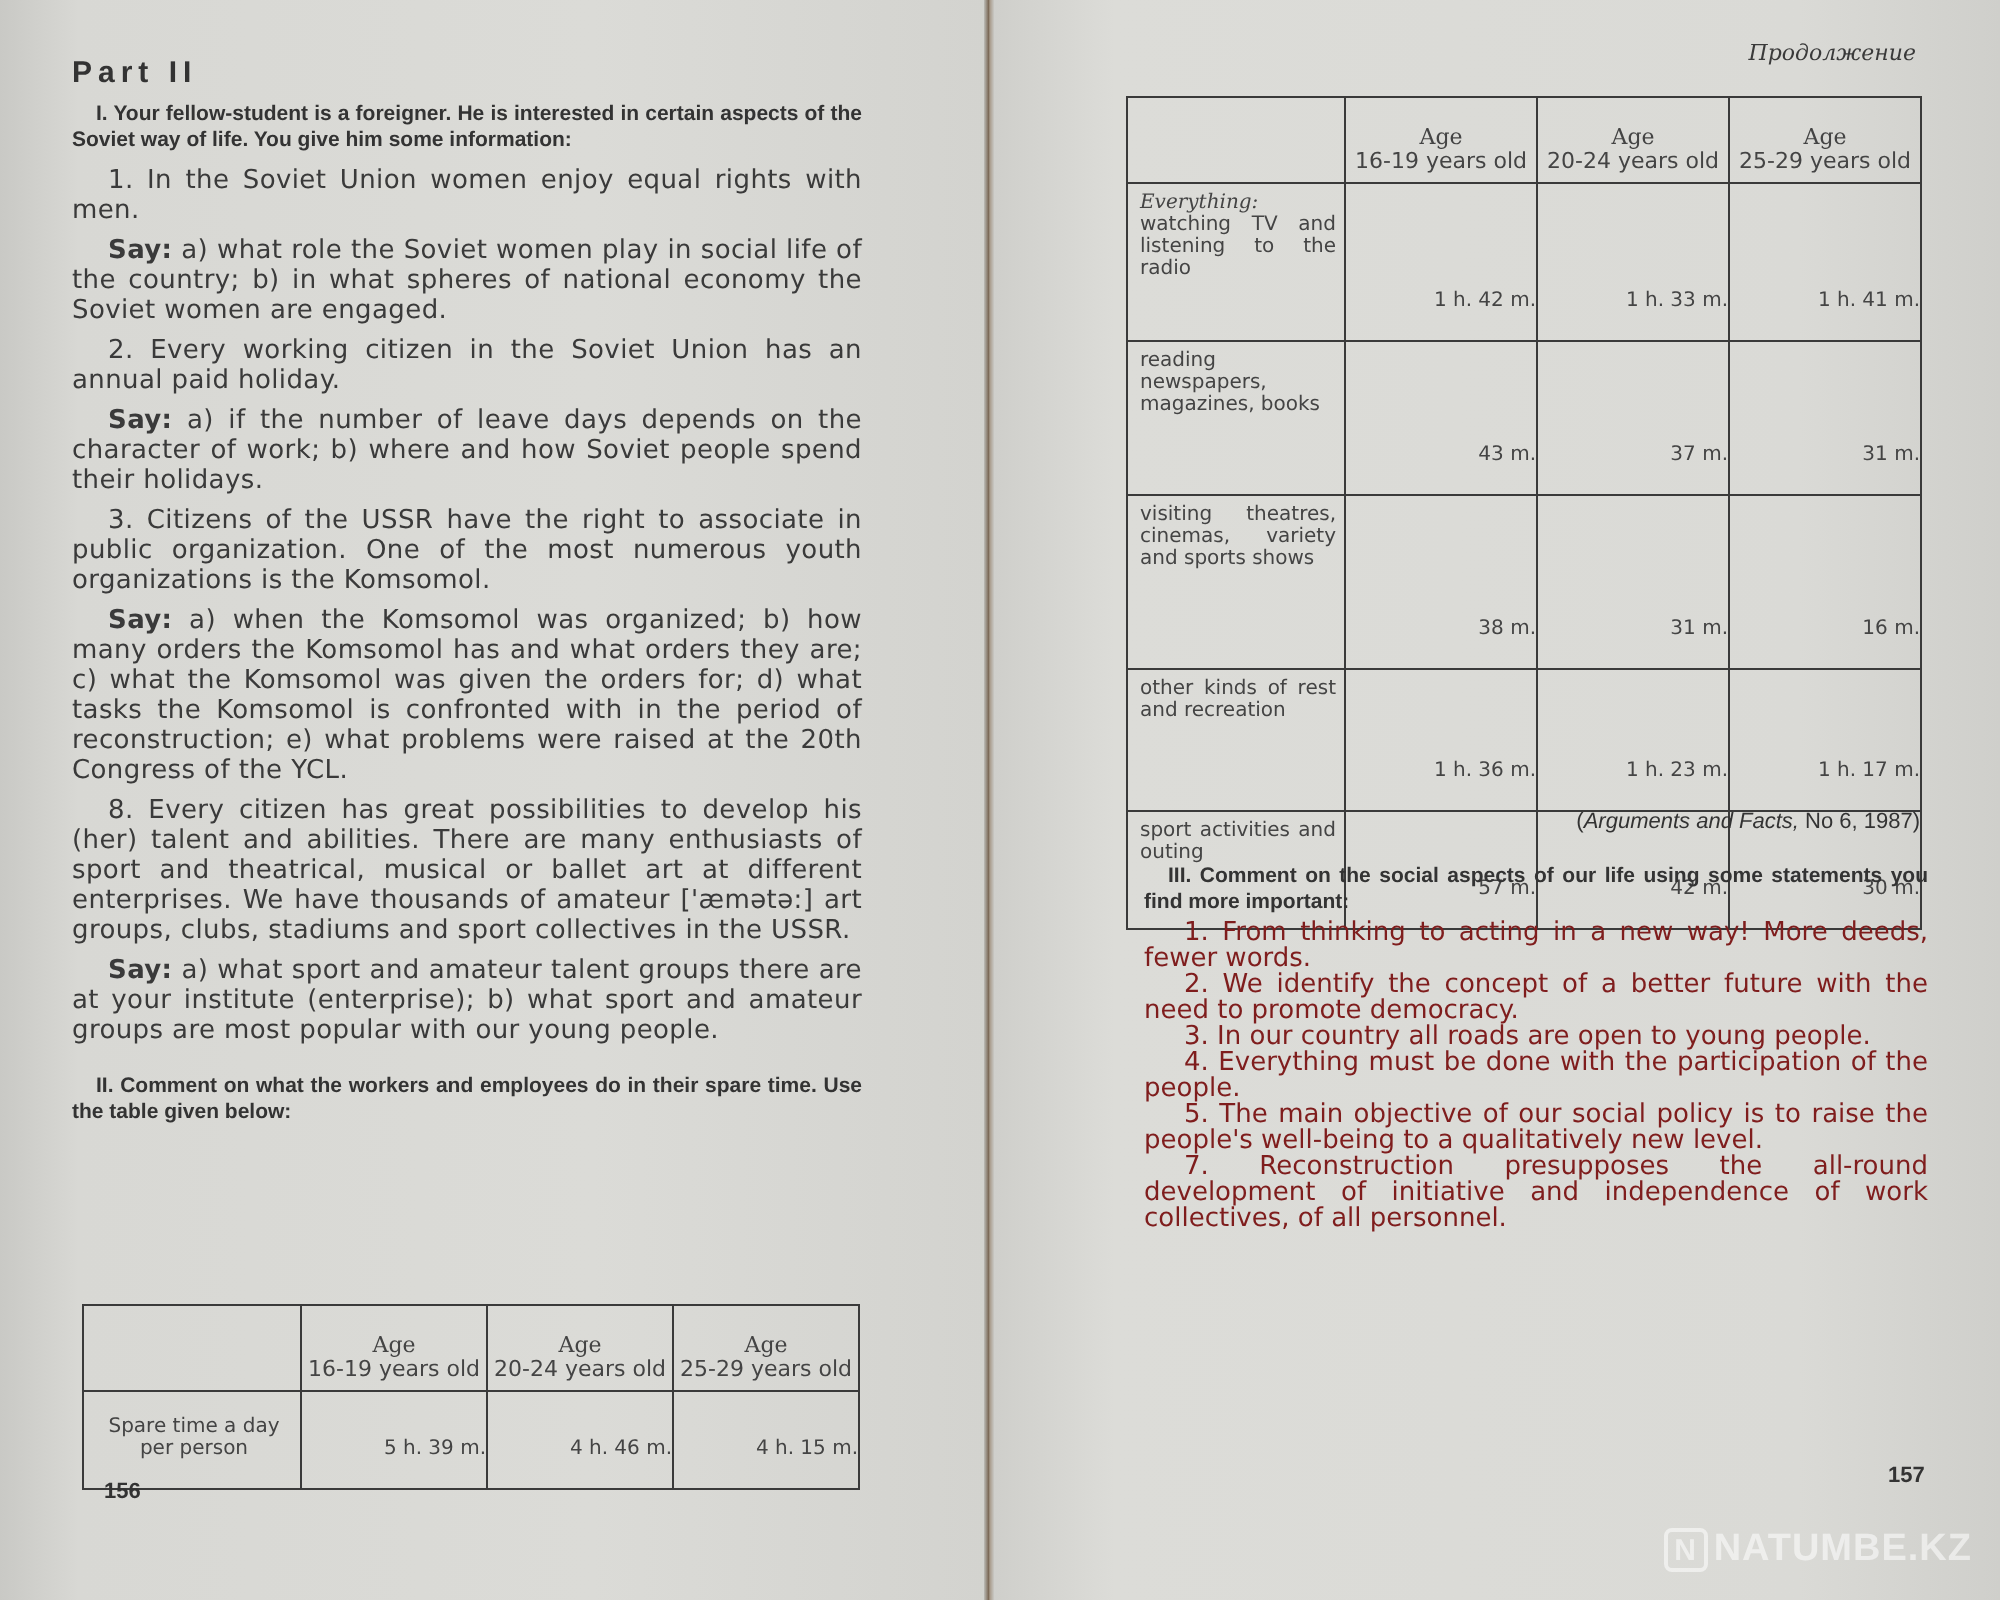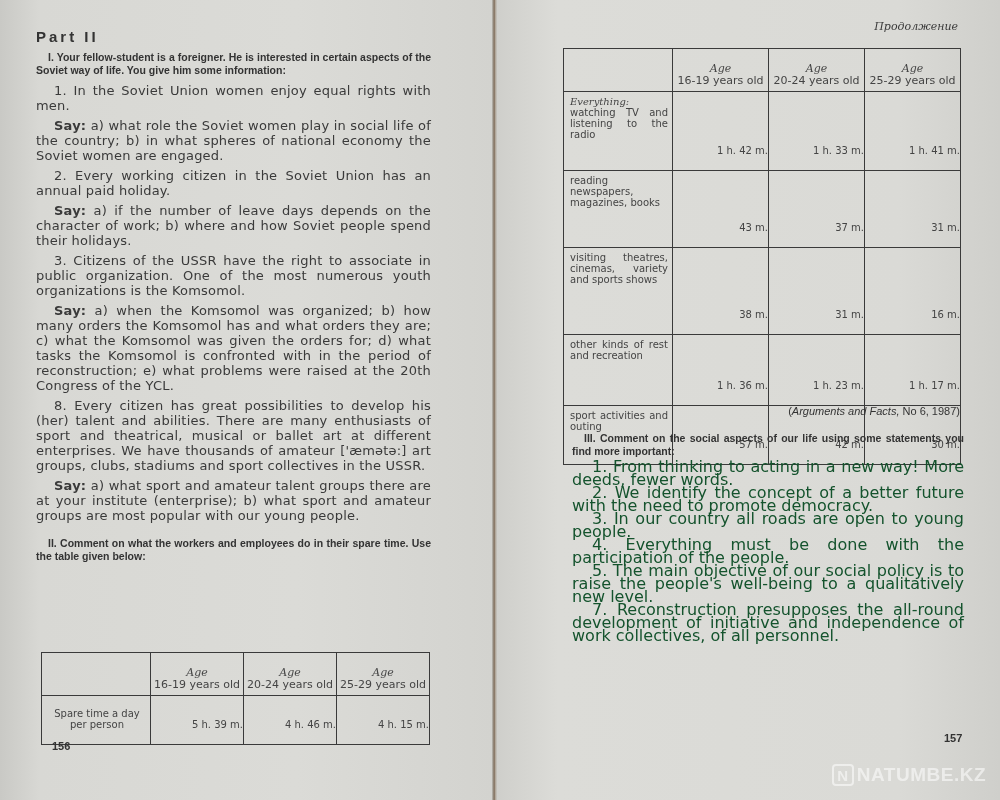--- a/index.html
+++ b/index.html
@@ -36,21 +36,21 @@
       letter-spacing: 0.2px;
     }
     .say { font-weight: bold; }
 
     table.data {
       border-collapse: collapse; font-family: "DejaVu Sans", sans-serif; color: #444;
     }
     table.data td, table.data th {
       border: 1.5px solid #3a3a3a; font-weight: normal; vertical-align: bottom;
     }
-    .th-age { font-style: italic; display: block; font-family: "DejaVu Serif", serif; }
+    .th-age { display: block; font-family: "DejaVu Serif", serif; }
     .cell-val { font-size: 10px; padding: 0 0 14px 8px; text-align: right; }
     .rowlabel { font-size: 10px; line-height: 11px; padding: 4px 4px 6px 6px; text-align: justify; vertical-align: top !important; }
     .hdr { font-size: 11px; line-height: 12px; text-align: center; padding: 4px 2px; }
 
     .left-table { position: absolute; left: 41px; top: 652px; width: 389px; }
     .left-table .hdr { height: 34px; }
     .left-table td.rowlabel { height: 38px; vertical-align: middle !important; text-align: center; }
 
     .page-num { position: absolute; font-family: "Liberation Sans", sans-serif; font-weight: bold; font-size: 11px; color: #333; }
 
@@ -66,22 +66,22 @@
     .right-table tr.r4 td { height: 56px; }
     .right-table tr.r5 td { height: 44px; }
     .right-table .rowlabel .label-lead { font-style: italic; font-family: "DejaVu Serif", serif; display: block; }
     .source {
       position: absolute; right: 40px; top: 405px; font-family: "Liberation Sans", sans-serif;
       font-size: 11px; color: #333;
     }
     .source i { font-style: italic; }
     .right-text { position: absolute; left: 572px; top: 432px; width: 392px; }
     .stmt {
-      font-family: "DejaVu Sans", sans-serif; font-size: 16px; line-height: 13px;
-      text-align: justify; text-indent: 20px; margin: 0; color: #14532d;
+      font-family: "DejaVu Sans", sans-serif; font-size: 13px; line-height: 13px;
+      text-align: justify; text-indent: 20px; margin: 0; color: #7f1d1d;
     }
     .watermark {
       position: absolute; right: 14px; top: 764px; font-family: "Liberation Sans", sans-serif;
       font-weight: bold; font-size: 19px; color: rgba(255,255,255,0.55); letter-spacing: 0.5px;
       display: flex; align-items: flex-start; gap: 3px;
     }
     .wm-logo {
       width: 22px; height: 22px; border: 2.5px solid rgba(255,255,255,0.55); border-radius: 4px;
       display: inline-flex; align-items: center; justify-content: center; font-size: 15px; box-sizing: border-box;
     }

